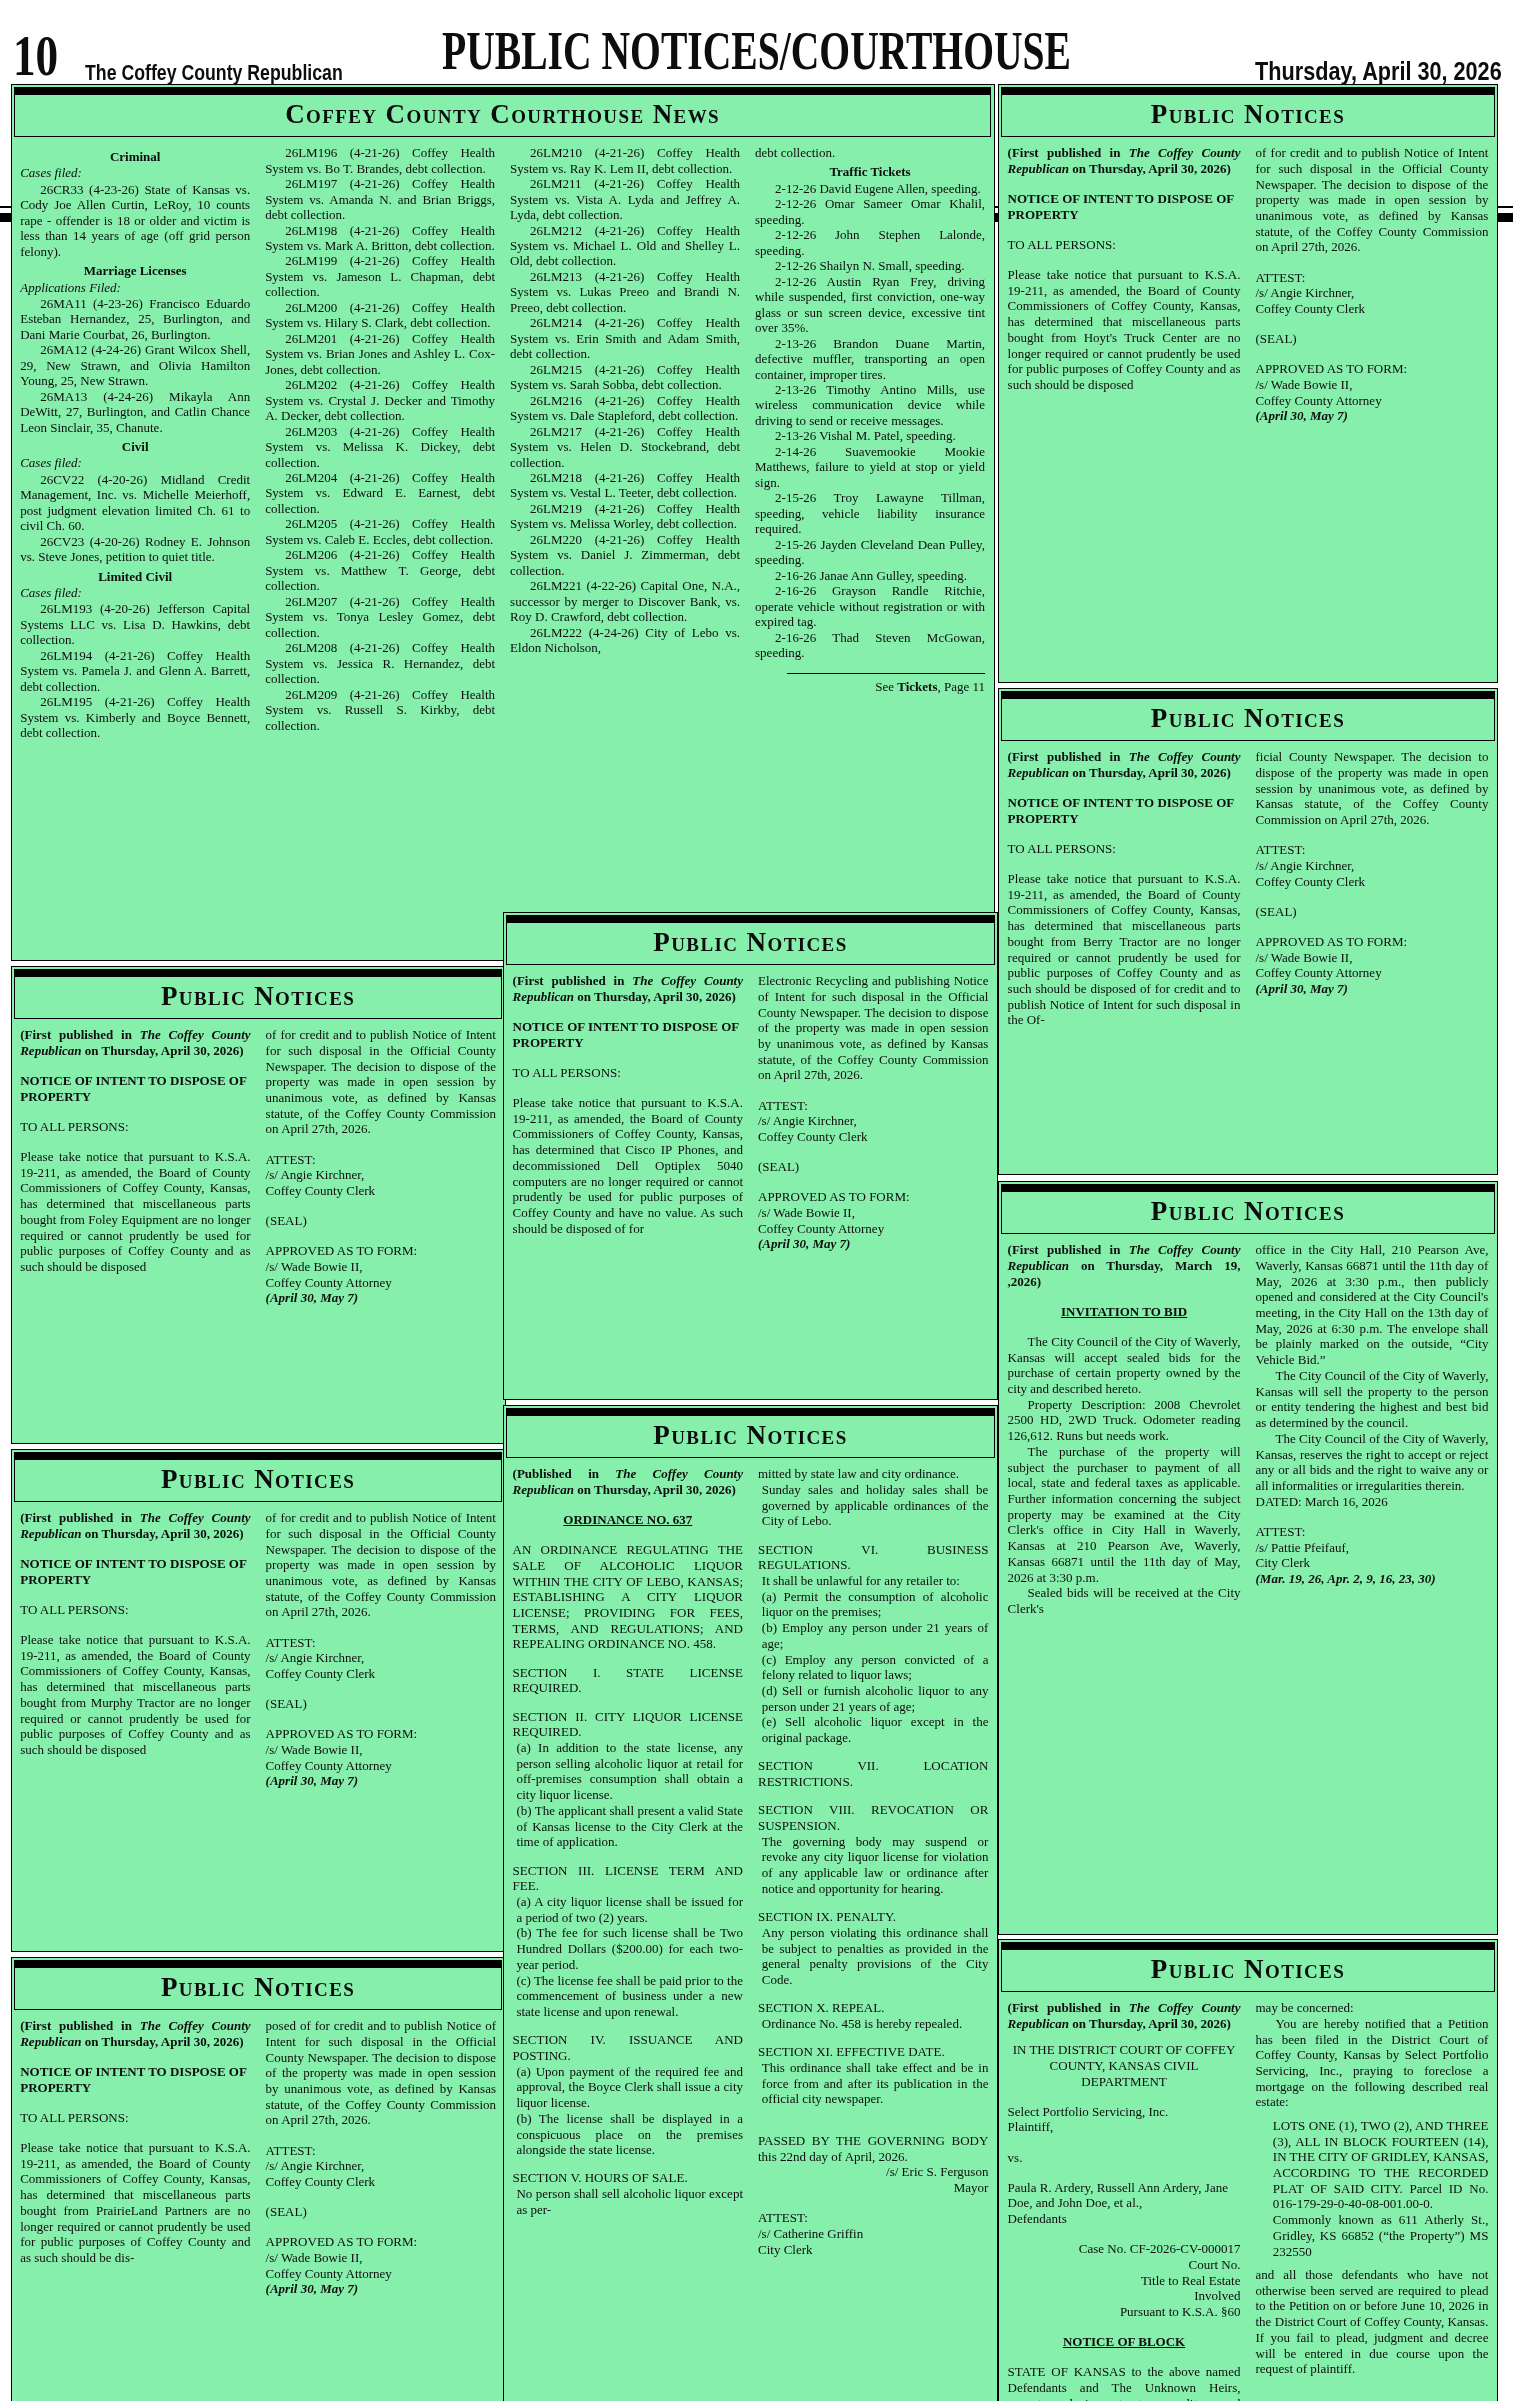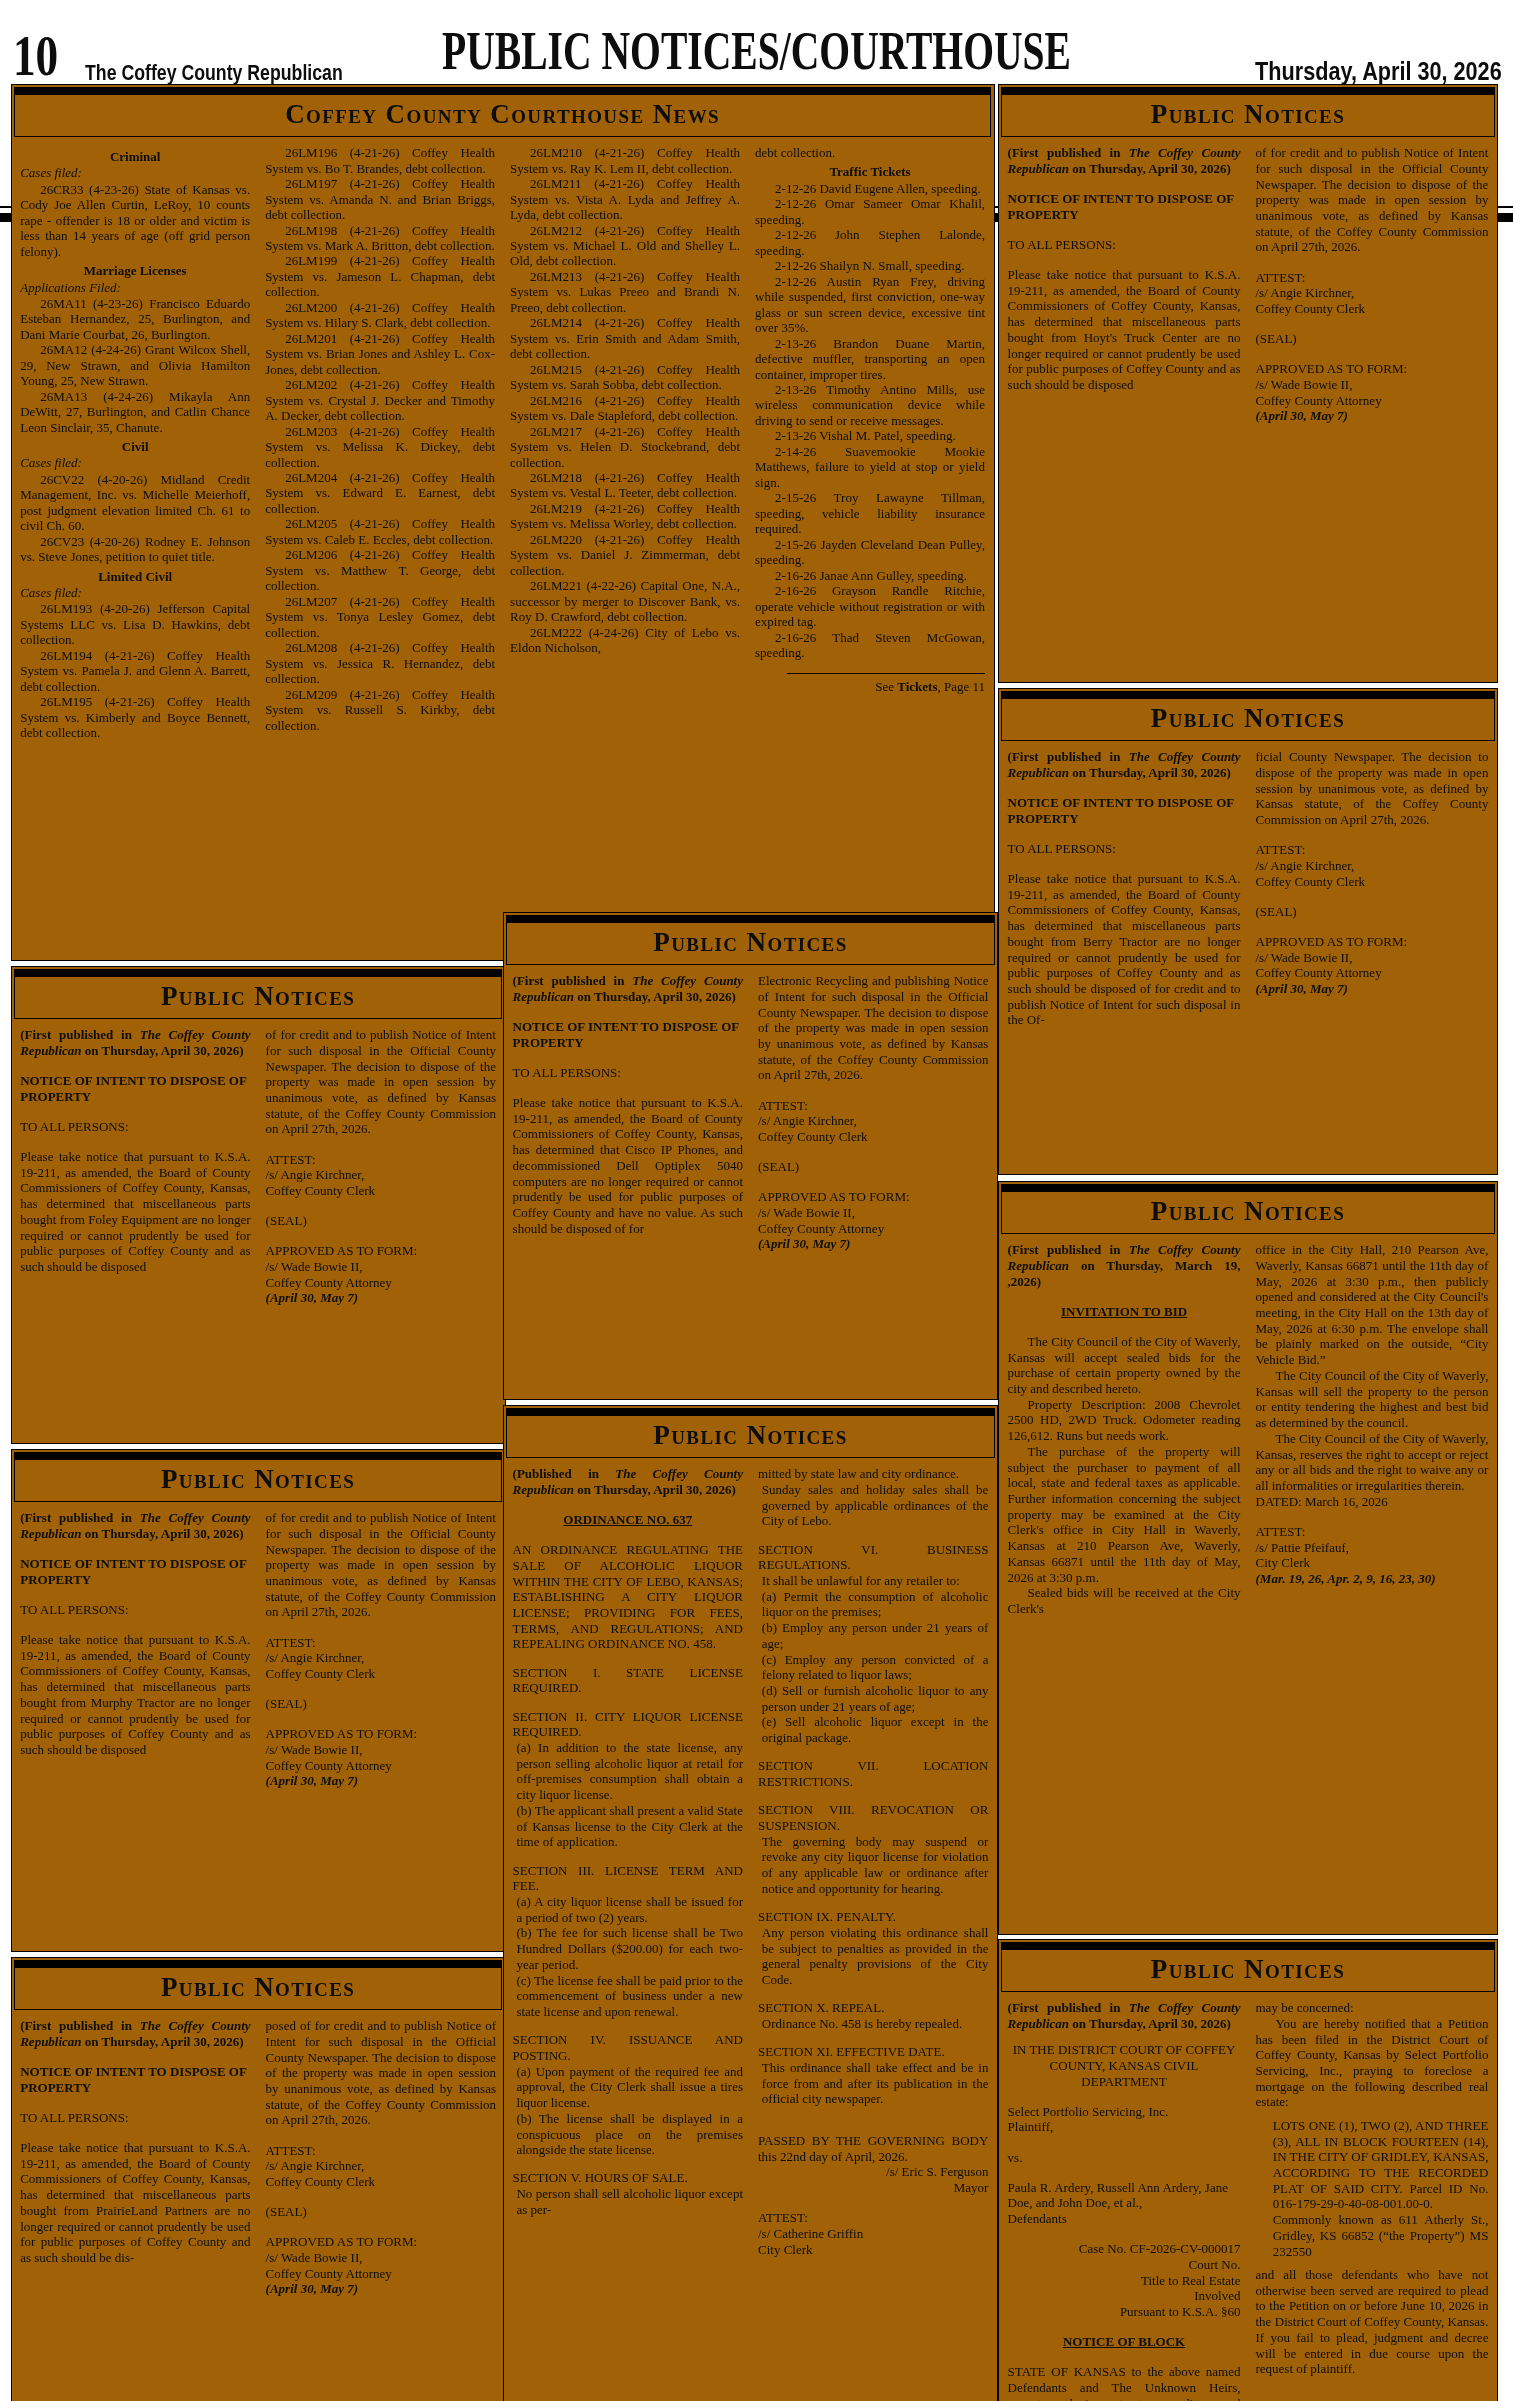--- a/index.html
+++ b/index.html
@@ -11,21 +11,21 @@
   #npname{position:absolute;left:85px;top:60px;font-family:"Liberation Sans",sans-serif;
           font-weight:bold;font-size:21.6px;transform:scaleX(.82);transform-origin:left top;}
   #sectitle{position:absolute;left:0;right:0;top:19px;margin:0;text-align:center;
             font-size:55px;font-weight:bold;letter-spacing:0;
             transform:scaleX(.72);transform-origin:center top;white-space:nowrap;}
   #pgdate{position:absolute;right:11.5px;top:56px;font-family:"Liberation Sans",sans-serif;
           font-weight:bold;font-size:26.4px;transform:scaleX(.82);transform-origin:right top;}
   .toprule{position:absolute;left:0;right:0;top:206px;height:17.3px;border-top:2.4px solid #000;}
   .toprule::after{content:"";position:absolute;left:0;right:0;top:4.8px;height:9.6px;background:#000;}
   
-  .box{position:absolute;background:#a16207;border:1.4px solid #000;box-sizing:border-box;}
+  .box{position:absolute;background:#86efac;border:1.4px solid #000;box-sizing:border-box;}
   .boxhd{margin:2.4px;border:1px solid #000;border-top:8.2px solid #000;text-align:center;
          font-weight:bold;font-size:27px;padding:3.8px 0 5.8px;font-variant:small-caps;
          letter-spacing:1.4px;}
   .cols{display:flex;gap:15px;padding:5.8px 8.6px 4.8px;}
   .col{flex:1 1 0;min-width:0;font-size:13px;line-height:1.21;}
   #courthouse .col{font-size:13px;line-height:1.19;}
   
   #courthouse{left:10.6px;top:84px;width:984px;height:877px;}
   #foley-box{left:10.6px;top:966px;width:495px;height:478px;}
   #murphy-box{left:10.6px;top:1449px;width:495px;height:503px;}
@@ -246,21 +246,21 @@
           <p class="b-pc">AN ORDINANCE REGULATING THE SALE OF ALCOHOLIC LIQUOR WITHIN THE CITY OF LEBO, KANSAS; ESTABLISHING A CITY LIQUOR LICENSE; PROVIDING FOR FEES, TERMS, AND REGULATIONS; AND REPEALING ORDINANCE NO. 458.</p>
           <p class="b-sec">SECTION I. STATE LICENSE REQUIRED.</p>
           <p class="b-sec">SECTION II. CITY LIQUOR LICENSE REQUIRED.</p>
           <p class="b-p2">(a) In addition to the state license, any person selling alcoholic liquor at retail for off-premises consumption shall obtain a city liquor license.</p>
           <p class="b-p2">(b) The applicant shall present a valid State of Kansas license to the City Clerk at the time of application.</p>
           <p class="b-sec">SECTION III. LICENSE TERM AND FEE.</p>
           <p class="b-p2">(a) A city liquor license shall be issued for a period of two (2) years.</p>
           <p class="b-p2">(b) The fee for such license shall be Two Hundred Dollars ($200.00) for each two-year period.</p>
           <p class="b-p2">(c) The license fee shall be paid prior to the commencement of business under a new state license and upon renewal.</p>
           <p class="b-sec">SECTION IV. ISSUANCE AND POSTING.</p>
-          <p class="b-p2">(a) Upon payment of the required fee and approval, the City Clerk shall issue a tires liquor license.</p>
+          <p class="b-p2">(a) Upon payment of the required fee and approval, the Boyce Clerk shall issue a city liquor license.</p>
           <p class="b-p2">(b) The license shall be displayed in a conspicuous place on the premises alongside the state license.</p>
           <p class="b-sec">SECTION V. HOURS OF SALE.</p>
           <p class="b-p2">No person shall sell alcoholic liquor except as per-</p>
         </div>
       <div class="col">
           <p class="b-pc">mitted by state law and city ordinance.</p>
           <p class="b-p2">Sunday sales and holiday sales shall be governed by applicable ordinances of the City of Lebo.</p>
           <p class="b-sec">SECTION VI. BUSINESS REGULATIONS.</p>
           <p class="b-p2">It shall be unlawful for any retailer to:</p>
           <p class="b-p2">(a) Permit the consumption of alcoholic liquor on the premises;</p>

